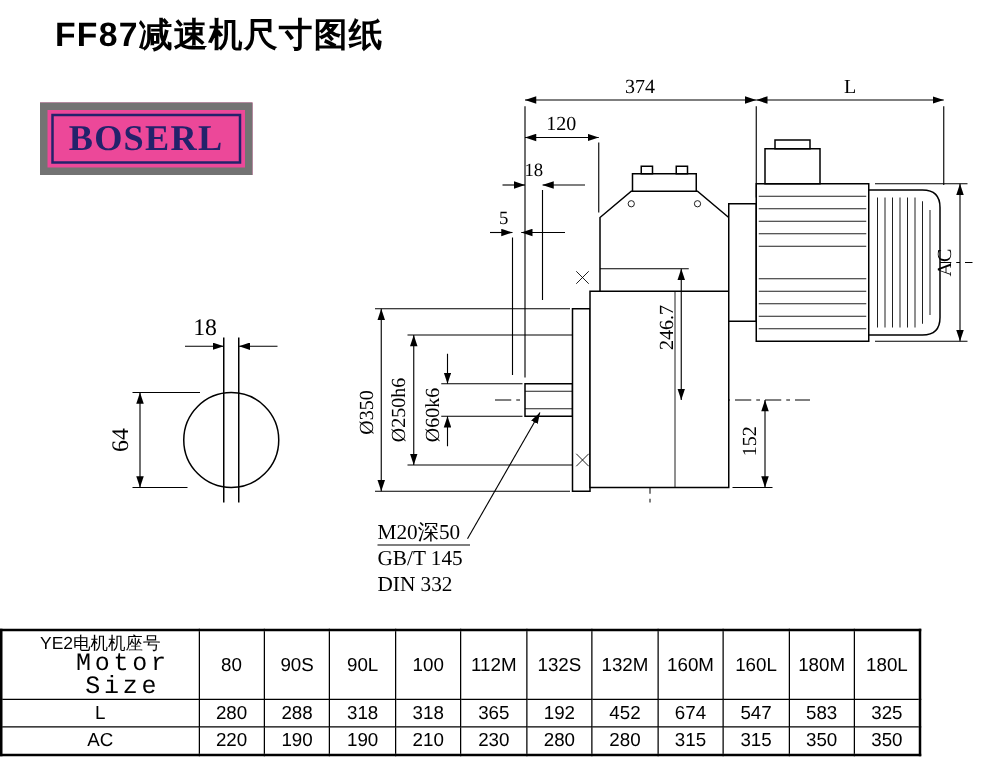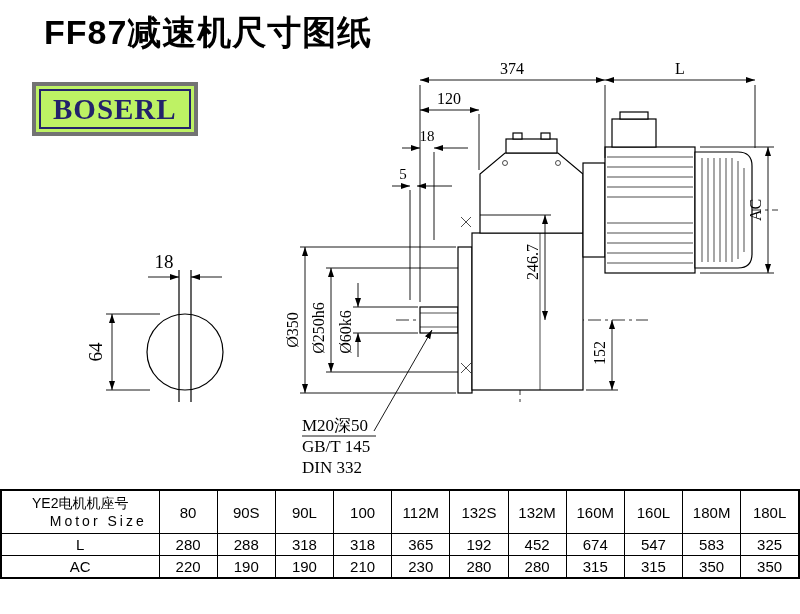--- a/index.html
+++ b/index.html
@@ -1,43 +1,43 @@
 <!DOCTYPE html>
 <html><head>
 <meta charset="utf-8">
 <style>
   html,body { margin:0; padding:0; background:#fff; }
   .page { position:relative; width:800px; height:614px; background:#fff; overflow:hidden;
           font-family:"Liberation Sans", sans-serif; color:#000; }
-  .title { position:absolute; left:44px; top:10px; font-size:34px; font-weight:bold;
+  .title { position:absolute; left:44px; top:10px; font-size:27px; font-weight:bold;
            letter-spacing:1px; font-family:"Liberation Sans", sans-serif; }
-  .logo { position:absolute; left:32px; top:82px; border:4px solid #737373; padding:3px; background:#bef264; }
+  .logo { position:absolute; left:32px; top:82px; border:6px solid #737373; padding:3px; background:#ec4899; }
   .logo-inner { border:2px solid #23226b; padding:0 12px; font-family:"Liberation Serif", serif;
                 font-size:29px; font-weight:bold; color:#23226b; line-height:36px; letter-spacing:1px; }
   svg.drawing { position:absolute; left:0; top:0; }
 
   .fillw { fill:#fff; stroke:#000; stroke-width:1.2; }
   .ln    { stroke:#000; stroke-width:1.2; fill:none; }
   .thin  { stroke:#000; stroke-width:0.7; fill:none; }
   .dim   { stroke:#000; stroke-width:0.9; fill:none; }
   .cl    { stroke:#000; stroke-width:0.8; stroke-dasharray:13 4 3 4; fill:none; }
   text.dt  { font-family:"Liberation Serif", serif; font-size:16px; fill:#000; }
   text.sm  { font-size:15px; }
   text.big { font-size:19px; }
   text.ann { font-size:17px; }
 
-  .table-wrap { position:absolute; left:0; top:489px; width:800px; }
+  .table-wrap { position:absolute; left:0; top:503px; width:737px; }
   table { width:100%; border-collapse:collapse; table-layout:fixed; background:#fff; }
   th, td { border:1px solid #000; text-align:center; font-weight:normal; padding:0; }
   table { border:2px solid #000; }
   thead th { height:42px; }
   tbody th, tbody td { height:21px; font-size:15px; }
   thead th.cols { font-size:15px; }
   .hdr-cn { font-size:14px; line-height:18px; }
-  .hdr-en { font-size:14px; letter-spacing:3px; line-height:18px; font-family:Liberation Sans, sans-serif;margin-left:36px; }
+  .hdr-en { font-size:20px; letter-spacing:3px; line-height:18px; font-family:Liberation Mono, monospace;margin-left:36px; }
   col.first { width:158px; }
 </style>
 </head>
 <body>
 
 <div class="page">
 
   <div class="title">FF87减速机尺寸图纸</div>
 
   <div class="logo">

